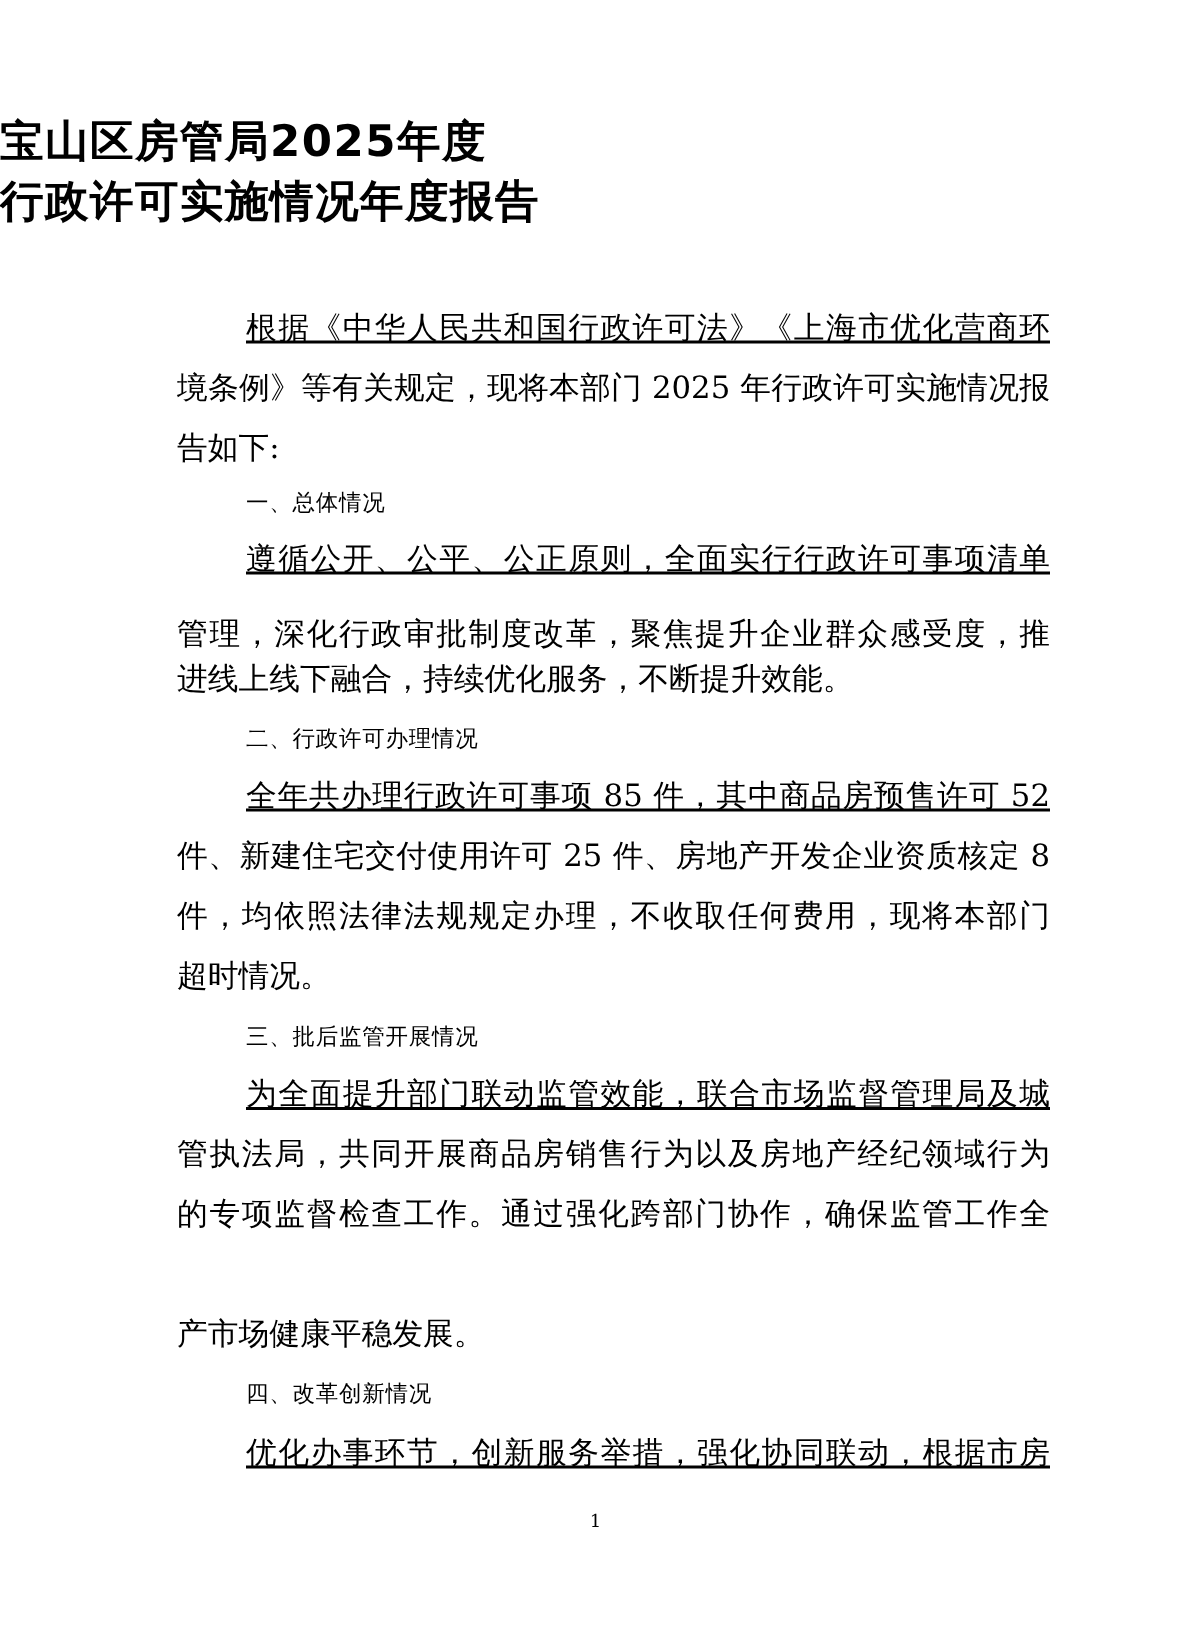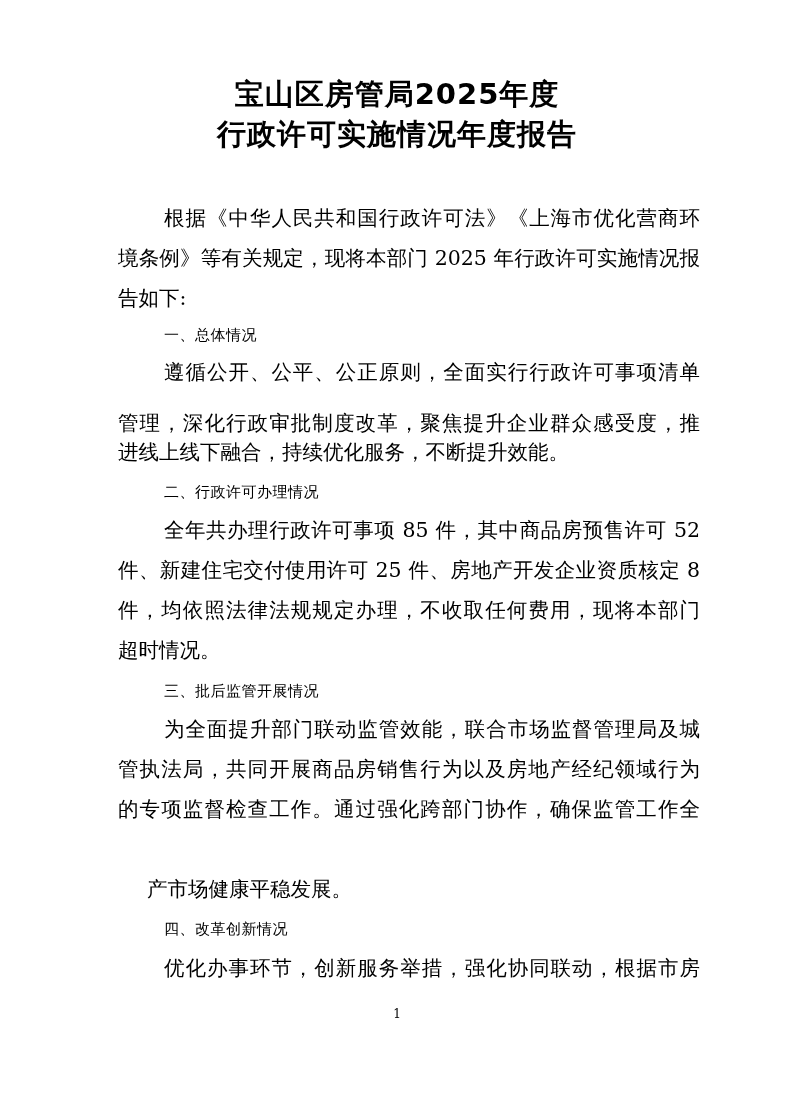--- a/index.html
+++ b/index.html
@@ -18,41 +18,40 @@
       position: absolute;
       left: 0; top: 0;
       width: 794px;
       height: 1093px;
       background: #ffffff;
     }
     .title {
       position: absolute;
       left: 0;
       width: 794px;
-      text-align: center;
       font-family: "DejaVu Sans", sans-serif;
       font-weight: bold;
       font-size: 29px;
       line-height: 36px;
       letter-spacing: 1px;
     }
     .title.l1 { top: 76px; }
     .title.l2 { top: 116px; }
     .line {
       position: absolute;
       left: 118px;
       width: 582px;
       font-family: "DejaVu Serif", serif;
       font-size: 20.5px;
       line-height: 30px;
       white-space: nowrap;
       text-align: justify;
       text-align-last: justify;
     }
-    .line.indent { left: 164px; width: 536px; }
+    .line.indent { left: 164px; width: 536px; text-decoration: underline; }
     .line.last { text-align-last: left; }
     .heading {
       position: absolute;
       left: 164px;
       font-family: "DejaVu Sans", sans-serif;
       font-size: 15px;
       line-height: 30px;
       white-space: nowrap;
       letter-spacing: 0.5px;
     }
@@ -87,19 +86,19 @@
   <div class="heading" style="top:477px;">二、行政许可办理情况</div>
   <div class="line indent" style="top:515px;">全年共办理行政许可事项 85 件，其中商品房预售许可 52</div>
   <div class="line" style="top:555px;">件、新建住宅交付使用许可 25 件、房地产开发企业资质核定 8</div>
   <div class="line" style="top:595px;">件，均依照法律法规规定办理，不收取任何费用，现将本部门</div>
   <div class="line last" style="top:635px;">超时情况。</div>
 
   <div class="heading" style="top:676px;">三、批后监管开展情况</div>
   <div class="line indent" style="top:714px;">为全面提升部门联动监管效能，联合市场监督管理局及城</div>
   <div class="line" style="top:794px;">的专项监督检查工作。通过强化跨部门协作，确保监管工作全</div>
   <div class="line" style="top:754px;">管执法局，共同开展商品房销售行为以及房地产经纪领域行为</div>
-  <div class="line last" style="top:874px;margin-left:29px;">产市场健康平稳发展。</div>
+  <div class="line last" style="top:874px;">产市场健康平稳发展。</div>
 
   <div class="heading" style="top:914px;">四、改革创新情况</div>
   <div class="line indent" style="top:953px;">优化办事环节，创新服务举措，强化协同联动，根据市房</div>
 
   <div class="page-number">1</div>
 </div>
 
 </body></html>

